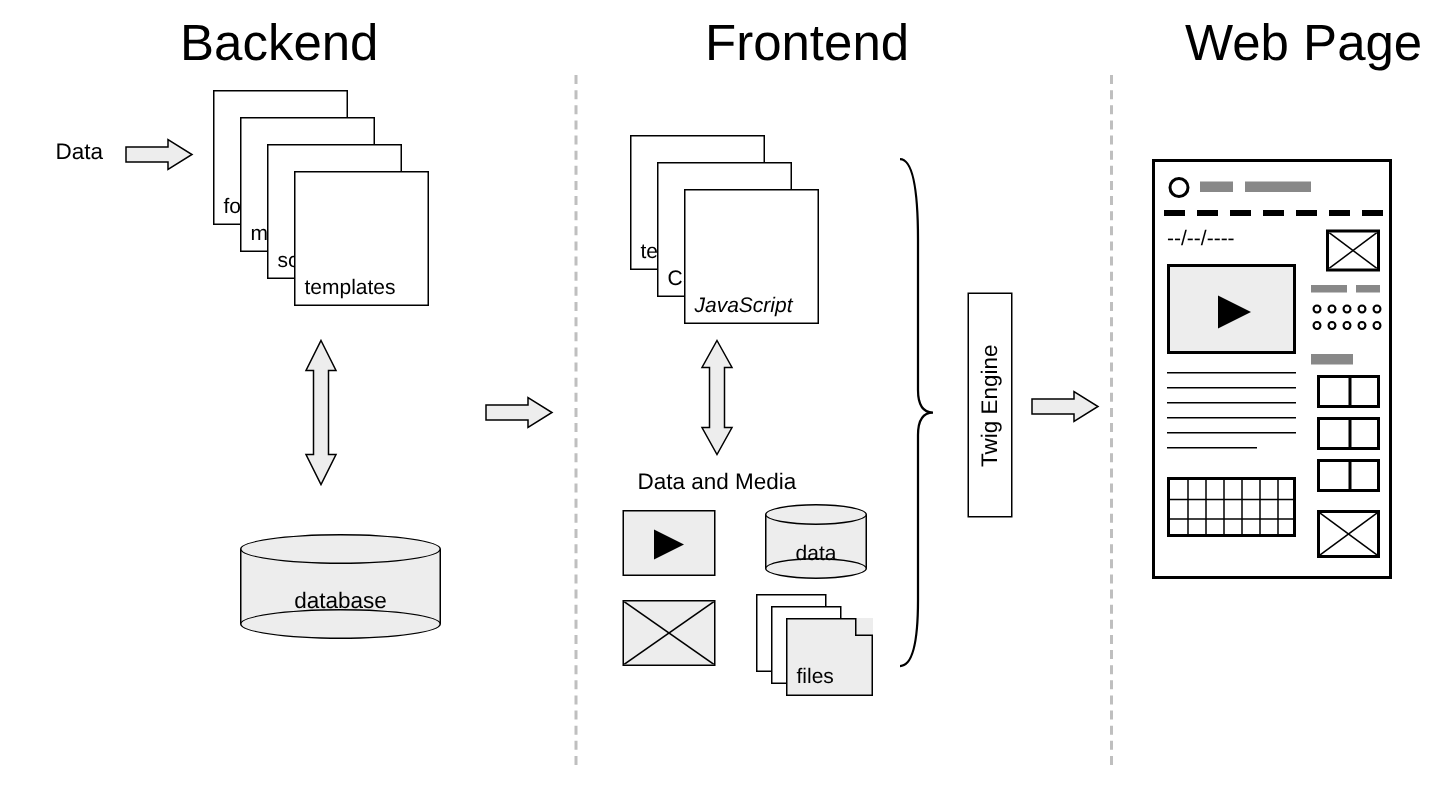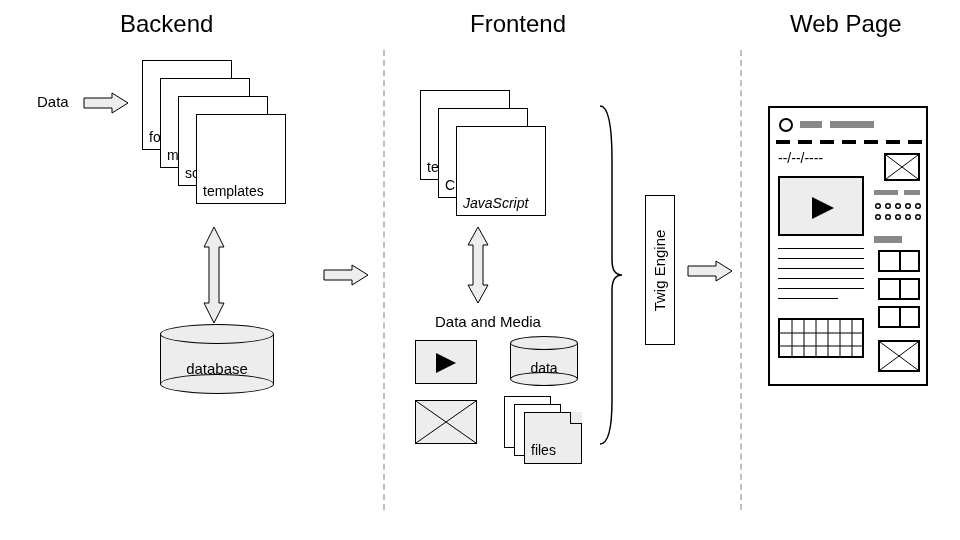--- a/index.html
+++ b/index.html
@@ -7,21 +7,21 @@
   body {
     width: 960px;
     height: 540px;
     position: relative;
     font-family: Arial, Helvetica, sans-serif;
     background: #fff;
     color: #000;
   }
   .section-title {
     position: absolute;
-    font-size: 24px;
+    font-size: 34px;
     font-weight: 400;
     text-align: center;
   }
   .vdash {
     position: absolute;
     top: 50px;
     height: 460px;
     border-left: 2px dashed #bfbfbf;
   }
   .label {
@@ -124,21 +124,21 @@
   <div class="card-label">scripts</div>
 </div>
 <div class="card" style="left:196px; top:114px;">
   <div class="card-label">templates</div>
 </div>
 
 <svg style="position:absolute; left:201px; top:225px; width:26px; height:100px;">
   <polygon points="13,2 23,22 18,22 18,78 23,78 13,98 3,78 8,78 8,22 3,22" fill="#ededed" stroke="#000" stroke-width="1"></polygon>
 </svg>
 
-<div class="cylinder" style="left:160px; top:324px; width:114px; height:70px;">
+<div class="cylinder" style="left:160px; top:356px; width:134px; height:70px;">
   <div class="cyl-body" style="top:10px; bottom:10px;"></div>
   <div class="cyl-bottom" style="bottom:0; height:20px;"></div>
   <div class="cyl-top" style="top:0; height:20px;"></div>
   <div class="cyl-label" style="top:36px;">database</div>
 </div>
 
 <svg style="position:absolute; left:322px; top:262px; width:50px; height:26px;">
   <polygon points="2,8 30,8 30,3 46,13 30,23 30,18 2,18" fill="#ededed" stroke="#000" stroke-width="1"></polygon>
 </svg>
 
@@ -149,21 +149,21 @@
   <div class="card-label">CSS</div>
 </div>
 <div class="card" style="left:456px; top:126px;font-style:italic;">
   <div class="card-label">JavaScript</div>
 </div>
 
 <svg style="position:absolute; left:465px; top:225px; width:26px; height:80px;">
   <polygon points="13,2 23,20 18,20 18,60 23,60 13,78 3,60 8,60 8,20 3,20" fill="#ededed" stroke="#000" stroke-width="1"></polygon>
 </svg>
 
-<div class="label" style="left:425px; top:313px;margin-left:10px;">Data and Media</div>
+<div class="label" style="left:425px; top:313px;">Data and Media</div>
 
 <div class="smallbox" style="left:415px; top:340px; width:62px; height:44px;">
   <svg style="position:absolute; left:18px; top:10px; width:26px; height:24px;">
     <polygon points="2,2 22,12 2,22" fill="#000"></polygon>
   </svg>
 </div>
 
 <div class="smallbox" style="left:415px; top:400px; width:62px; height:44px;">
   <svg style="position:absolute; left:0; top:0; width:60px; height:42px;">
     <line x1="0" y1="0" x2="60" y2="42" stroke="#000" stroke-width="1"></line>

